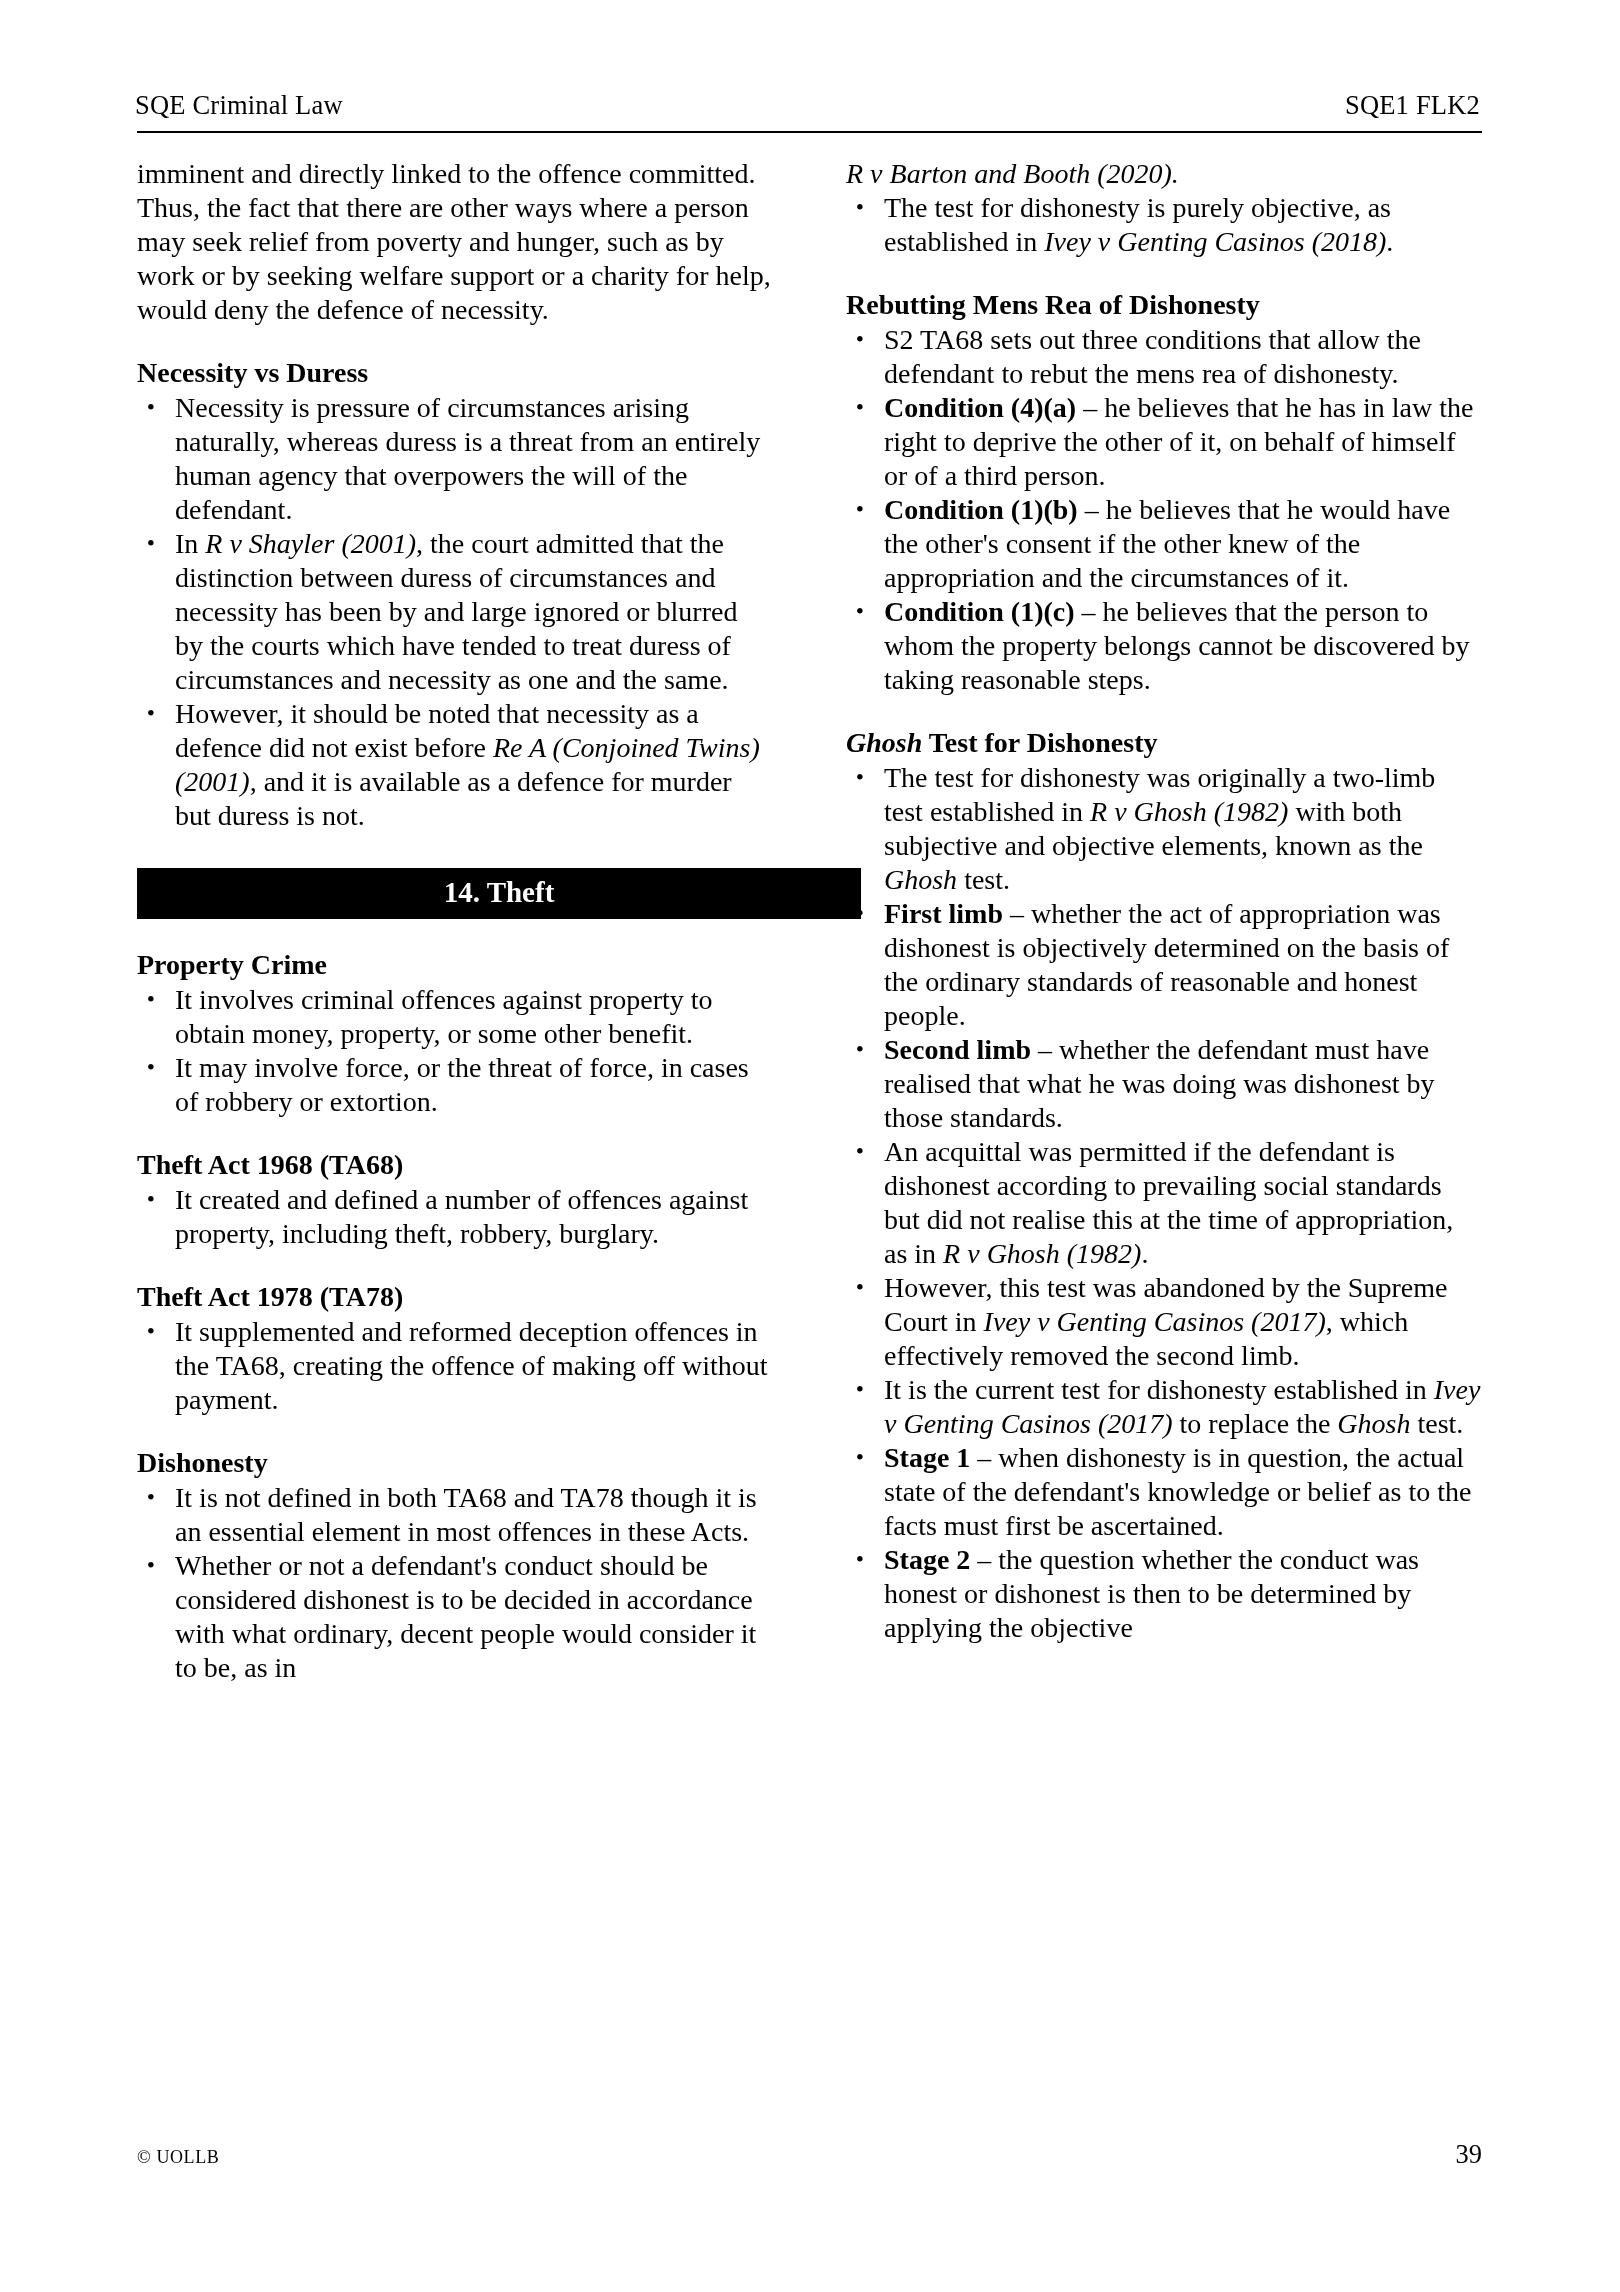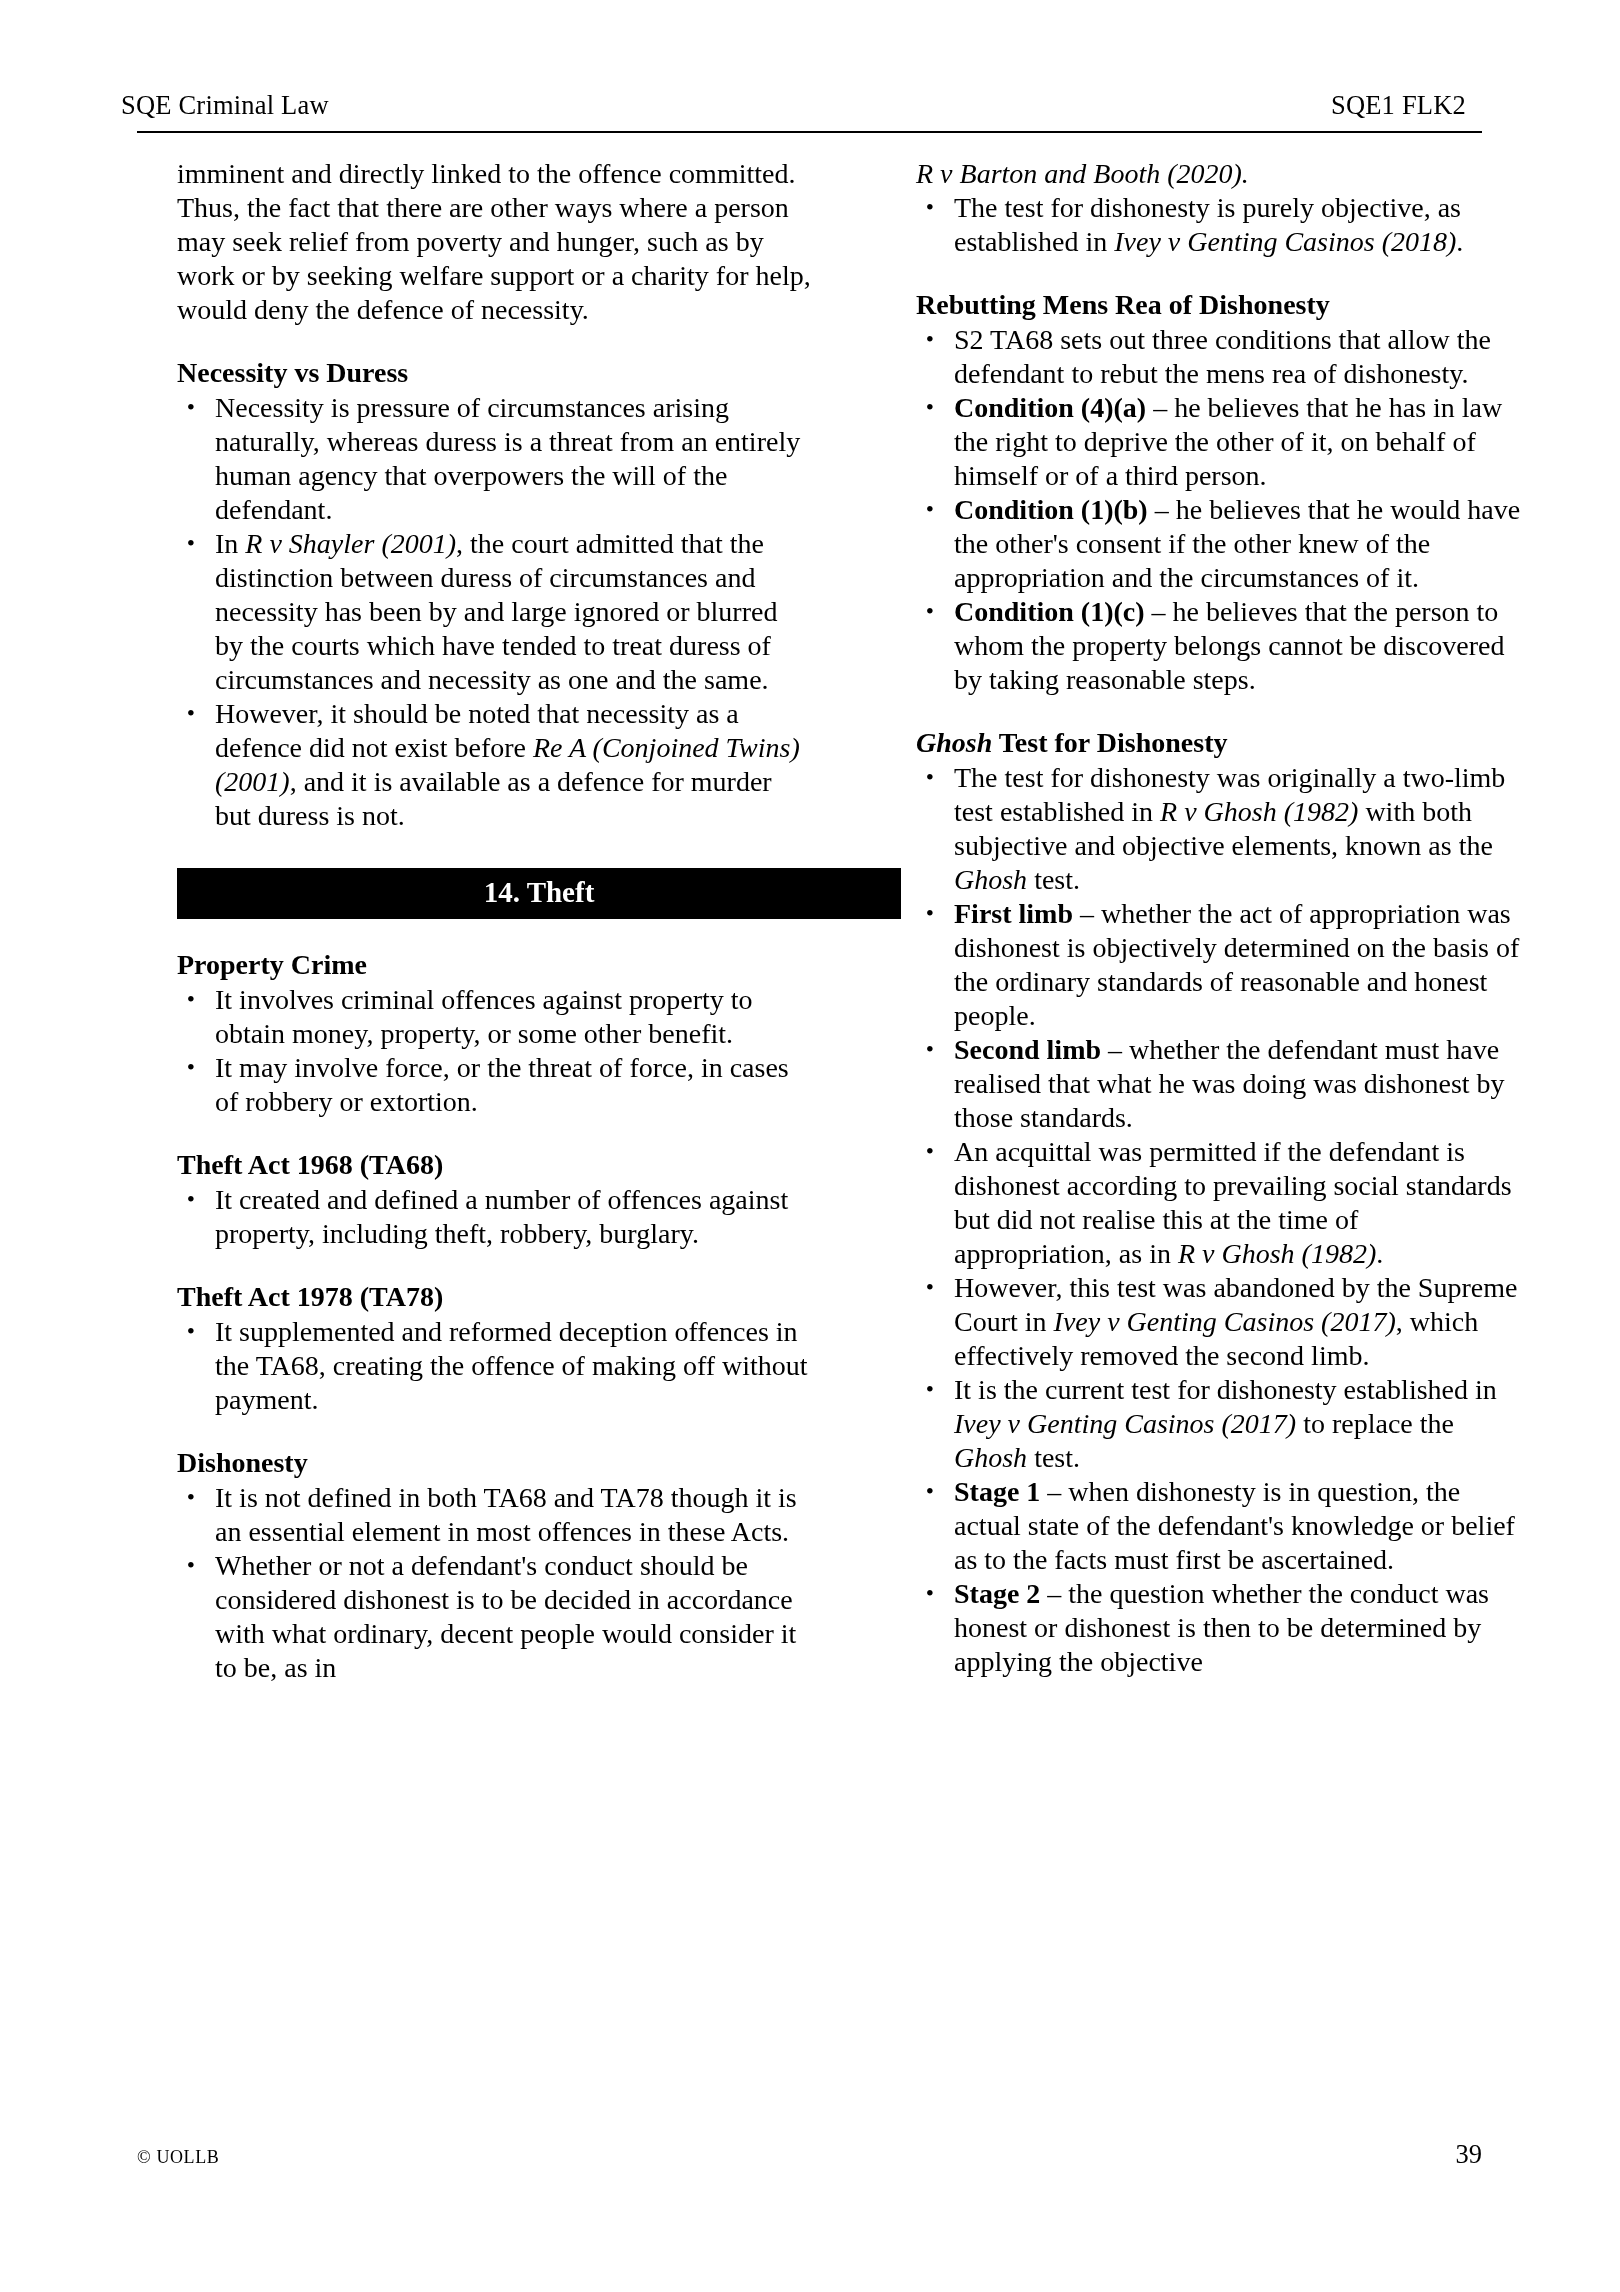--- a/index.html
+++ b/index.html
@@ -17,21 +17,21 @@
   .page {
     position: absolute;
     left: 0; top: 0;
     width: 1620px;
     height: 2293px;
     padding: 0;
     box-sizing: border-box;
   }
   .header {
     position: absolute;
-    left: 121px;
+    left: 135px;
     top: 90px;
     width: 1345px;
     display: flex;
     justify-content: space-between;
     align-items: baseline;
     font-size: 26.5px;
     letter-spacing: 0.2px;
   }
   .header-rule {
     position: absolute;
@@ -40,22 +40,21 @@
     width: 1345px;
     height: 2px;
     background: #000000;
   }
   .columns {
     position: absolute;
     left: 137px;
     top: 157px;
     width: 1345px;
     display: flex;
-    gap: 104px;
-    margin-left: 40px;
+    gap: 74px;
   }
   .col {
     width: 635px;
   }
   .footer {
     position: absolute;
     left: 137px;
     top: 2139px;
     width: 1345px;
     display: flex;

